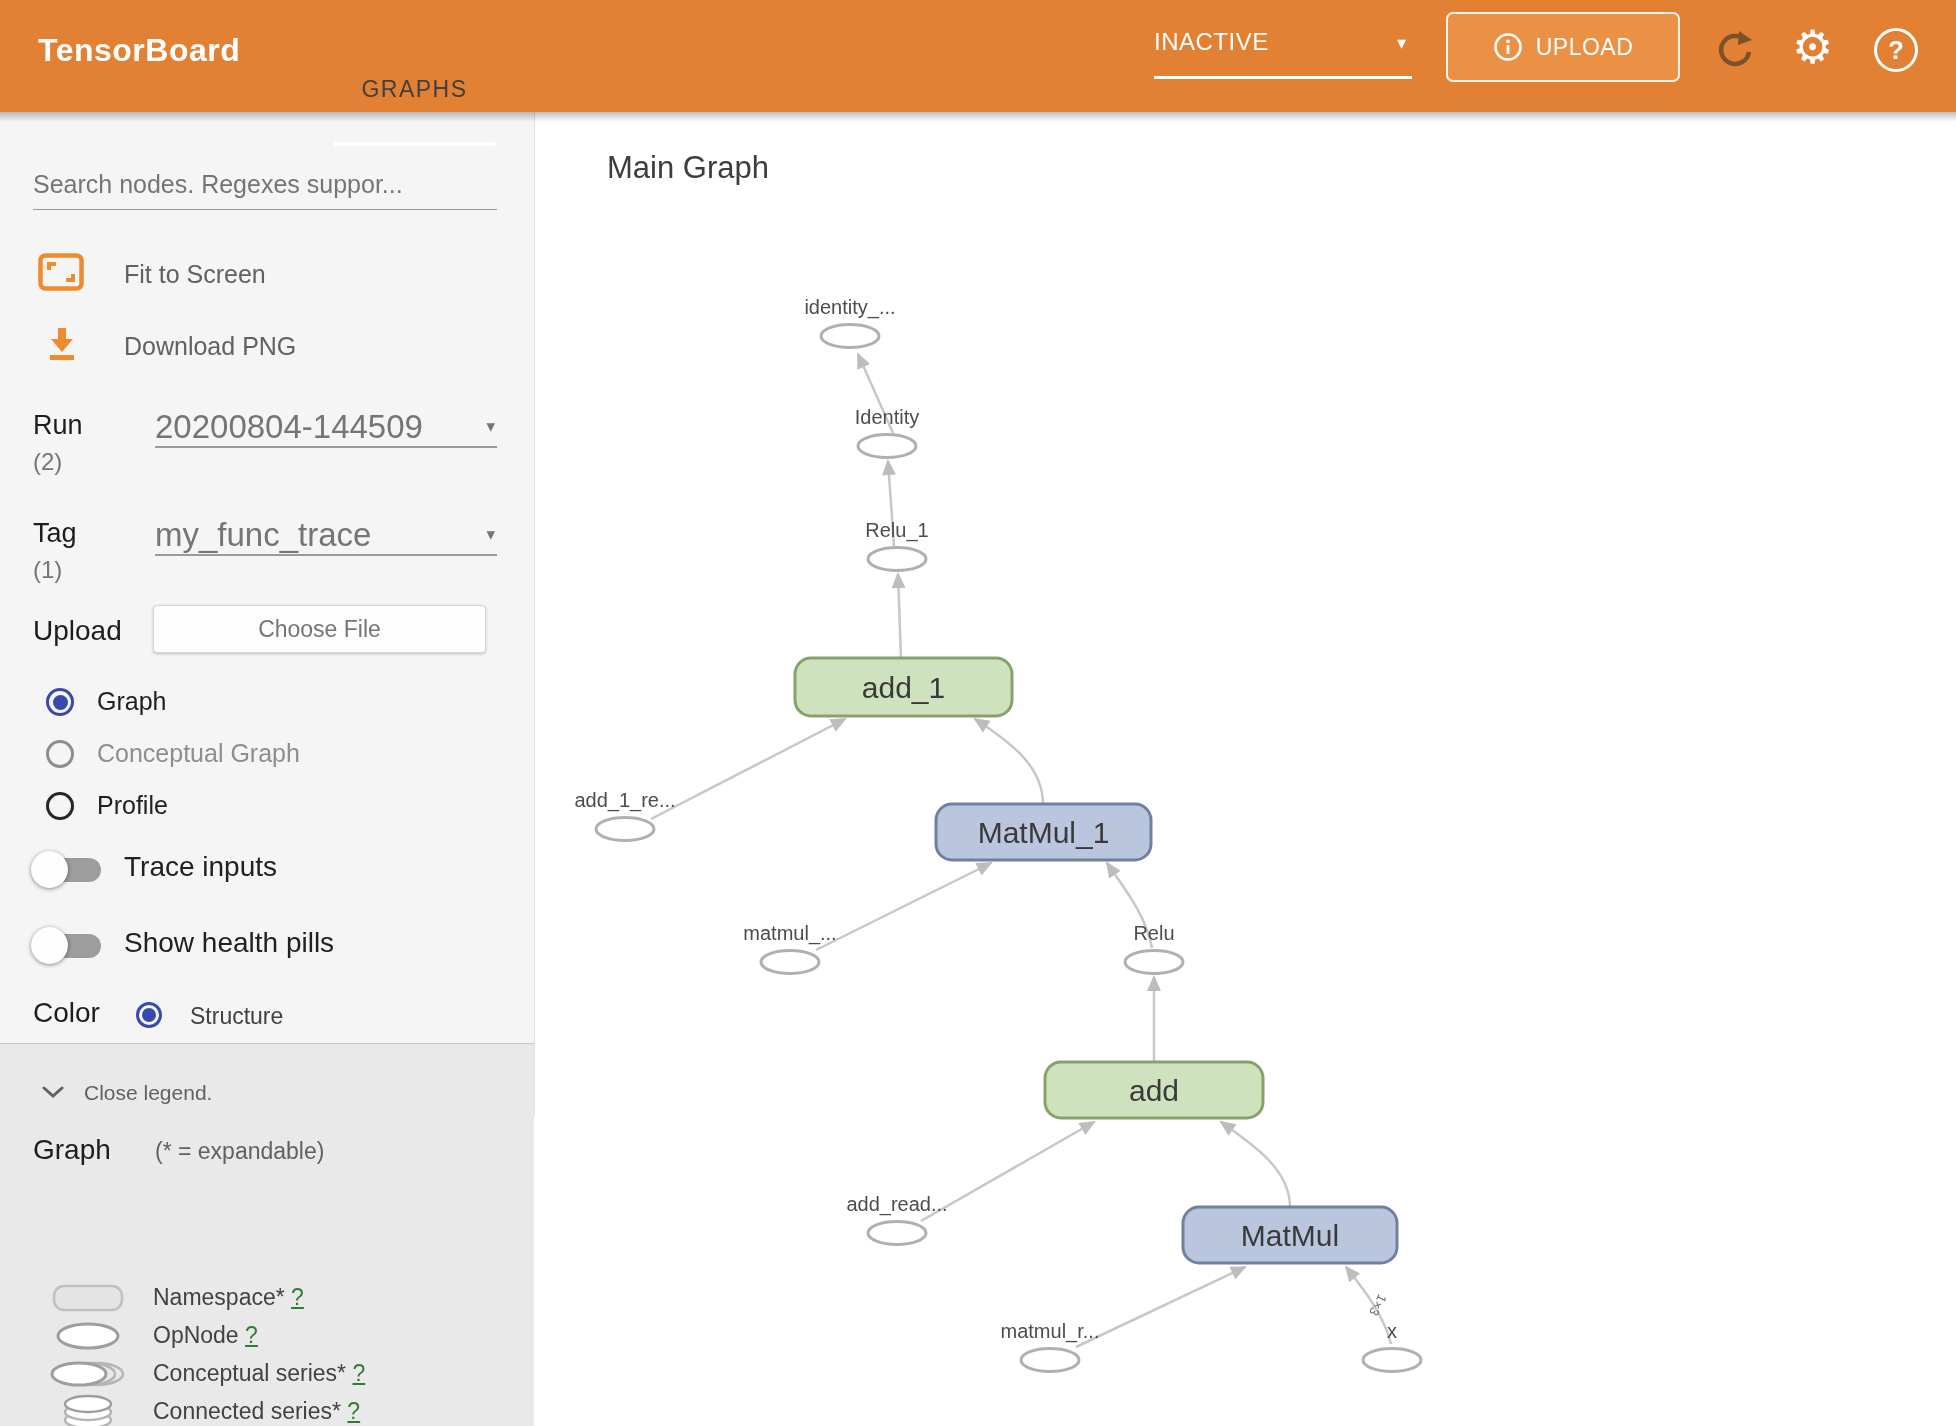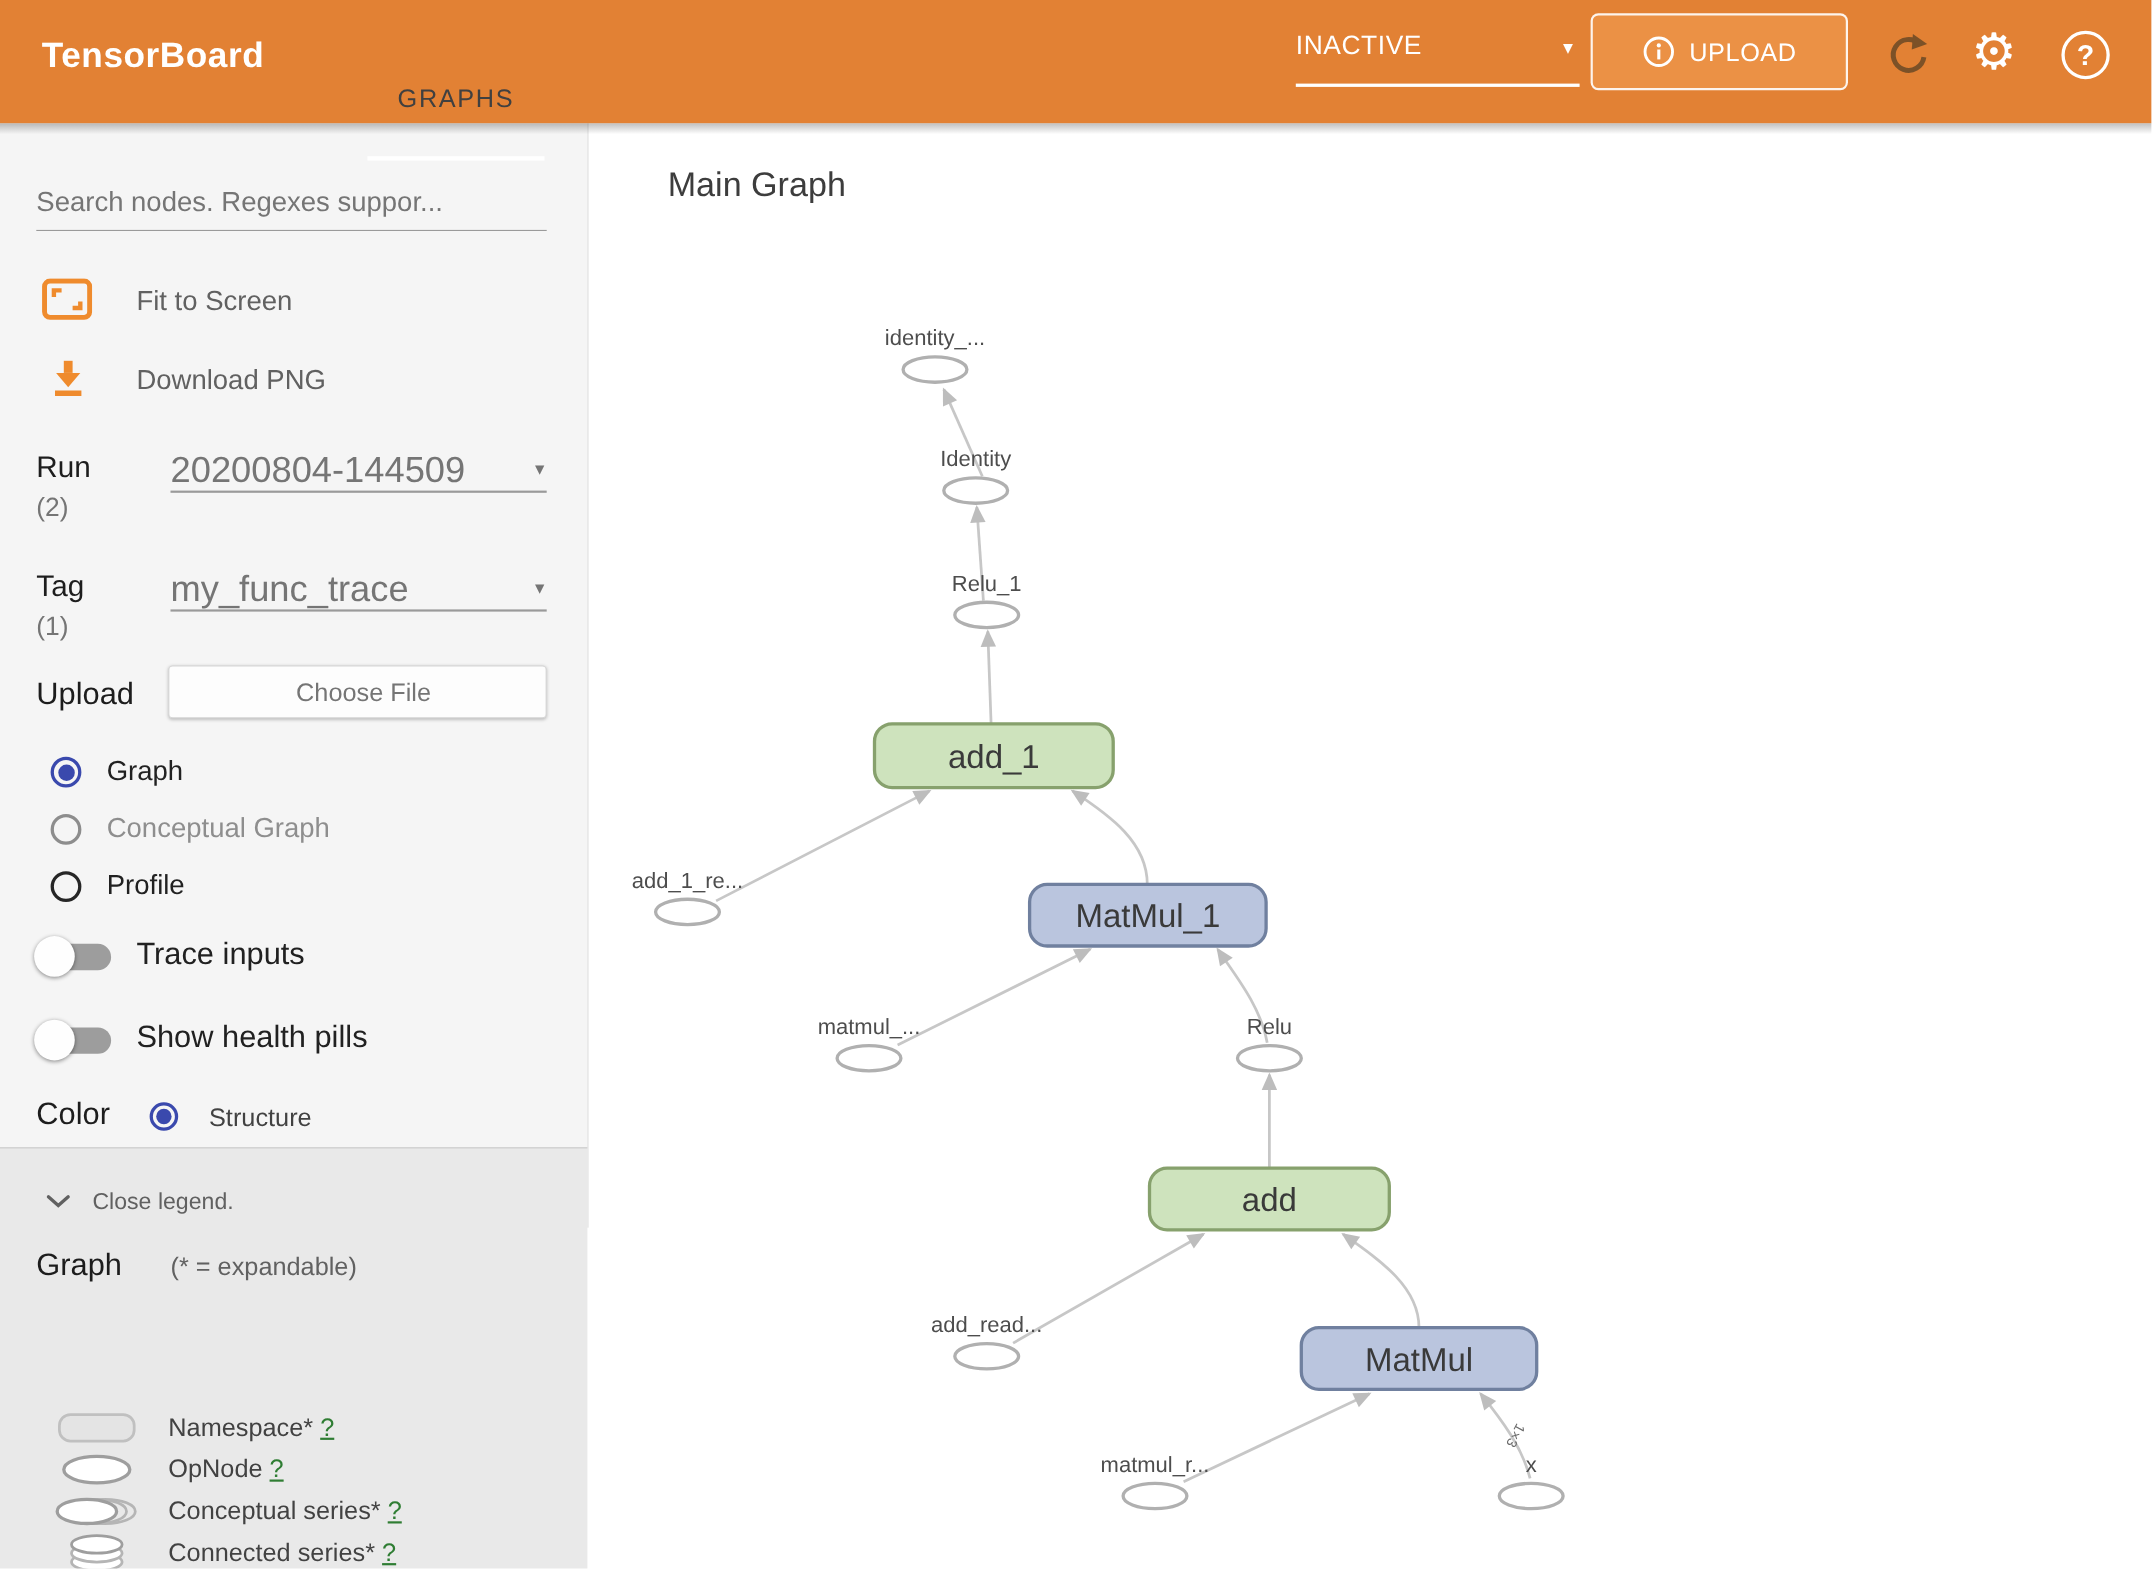--- a/index.html
+++ b/index.html
@@ -8,21 +8,21 @@
     background:#ffffff;font-family:"Liberation Sans",sans-serif;
     -webkit-font-smoothing:antialiased;
   }
   
   .header{position:absolute;left:0;top:0;width:1956px;height:112px;background:#e28134;z-index:10;}
   .header-shadow{position:absolute;left:0;top:112px;width:1956px;height:10px;z-index:9;
     background:linear-gradient(to bottom,rgba(0,0,0,0.25),rgba(0,0,0,0));}
   .logo{position:absolute;left:38px;top:32px;font-size:32px;font-weight:700;color:#fff;letter-spacing:0.5px;}
   .tab{position:absolute;left:334px;top:0;height:106px;width:161px;display:flex;align-items:center;
     justify-content:center;border-bottom:4px solid #ffffff;color:#404040;font-size:23px;font-weight:500;letter-spacing:1.5px;cursor:pointer;margin-top:36px;}
-  .status{position:absolute;left:1154px;top:28px;width:258px;height:50px;cursor:pointer;margin-left:24px;}
+  .status{position:absolute;left:1154px;top:28px;width:258px;height:50px;cursor:pointer;}
   .status .status-text{font-size:24px;font-weight:500;color:#fff;letter-spacing:0.5px;}
   .status .caret{position:absolute;right:6px;top:4px;font-size:18px;color:#fff;}
   .status .status-underline{position:absolute;left:0;top:48px;width:258px;height:2.5px;background:#fff;}
   .upload-btn{position:absolute;left:1446px;top:12px;width:230px;height:66px;background:#eb9145;
     border:2.5px solid rgba(255,255,255,0.9);border-radius:7px;display:flex;align-items:center;
     justify-content:center;gap:13px;color:#fff;font-size:23px;font-weight:500;letter-spacing:0.5px;cursor:pointer;}
   .hicon{position:absolute;cursor:pointer;}
   .help-circle{width:38px;height:38px;border:3px solid #fff;border-radius:50%;display:flex;
     align-items:center;justify-content:center;color:#fff;font-size:26px;font-weight:700;}
   .gear{font-size:46px;color:#fff;line-height:1;}
@@ -38,21 +38,21 @@
   .tool-row .ticon{position:absolute;left:38px;}
   .tool-row .tlabel{position:absolute;left:124px;font-size:25px;color:#616161;}
   .field-label{position:absolute;left:33px;font-size:27px;color:#1d1d1d;}
   .field-count{position:absolute;left:33px;font-size:24px;color:#757575;}
   .dropdown{position:absolute;left:155px;width:342px;cursor:pointer;}
   .dropdown .dval{font-size:33px;color:#757575;white-space:nowrap;}
   .dropdown .dunderline{position:absolute;left:0;top:38px;width:342px;height:1.5px;background:#9a9a9a;}
   .dropdown .caret{position:absolute;right:2px;top:8px;font-size:17px;color:#757575;}
   .choose-btn{position:absolute;left:153px;width:331px;height:46px;background:#fdfdfd;border:1px solid #d6d6d6;
     border-radius:4px;box-shadow:0 1px 3px rgba(0,0,0,0.22);display:flex;align-items:center;justify-content:center;
-    font-size:23px;color:#757575;cursor:pointer;padding-left:11px;}
+    font-size:23px;color:#757575;cursor:pointer;}
   .radio-row{position:absolute;left:0;width:534px;height:44px;cursor:pointer;}
   .radio{position:absolute;left:46px;top:8px;width:22px;height:22px;border-radius:50%;}
   .radio.r-sel{border:3.5px solid #3a49ad;}
   .radio.r-sel::after{content:"";position:absolute;inset:3.5px;border-radius:50%;background:#3a49ad;}
   .radio.r-gray{border:3.5px solid #8d8d8d;}
   .radio.r-dark{border:3.5px solid #262626;}
   .radio-label{position:absolute;left:97px;top:7px;font-size:25px;color:#212121;}
   .radio-label.gray{color:#8e8e8e;}
   .toggle-row{position:absolute;left:0;width:534px;height:46px;cursor:pointer;}
   .toggle{position:absolute;left:31px;top:3px;width:74px;height:40px;}

